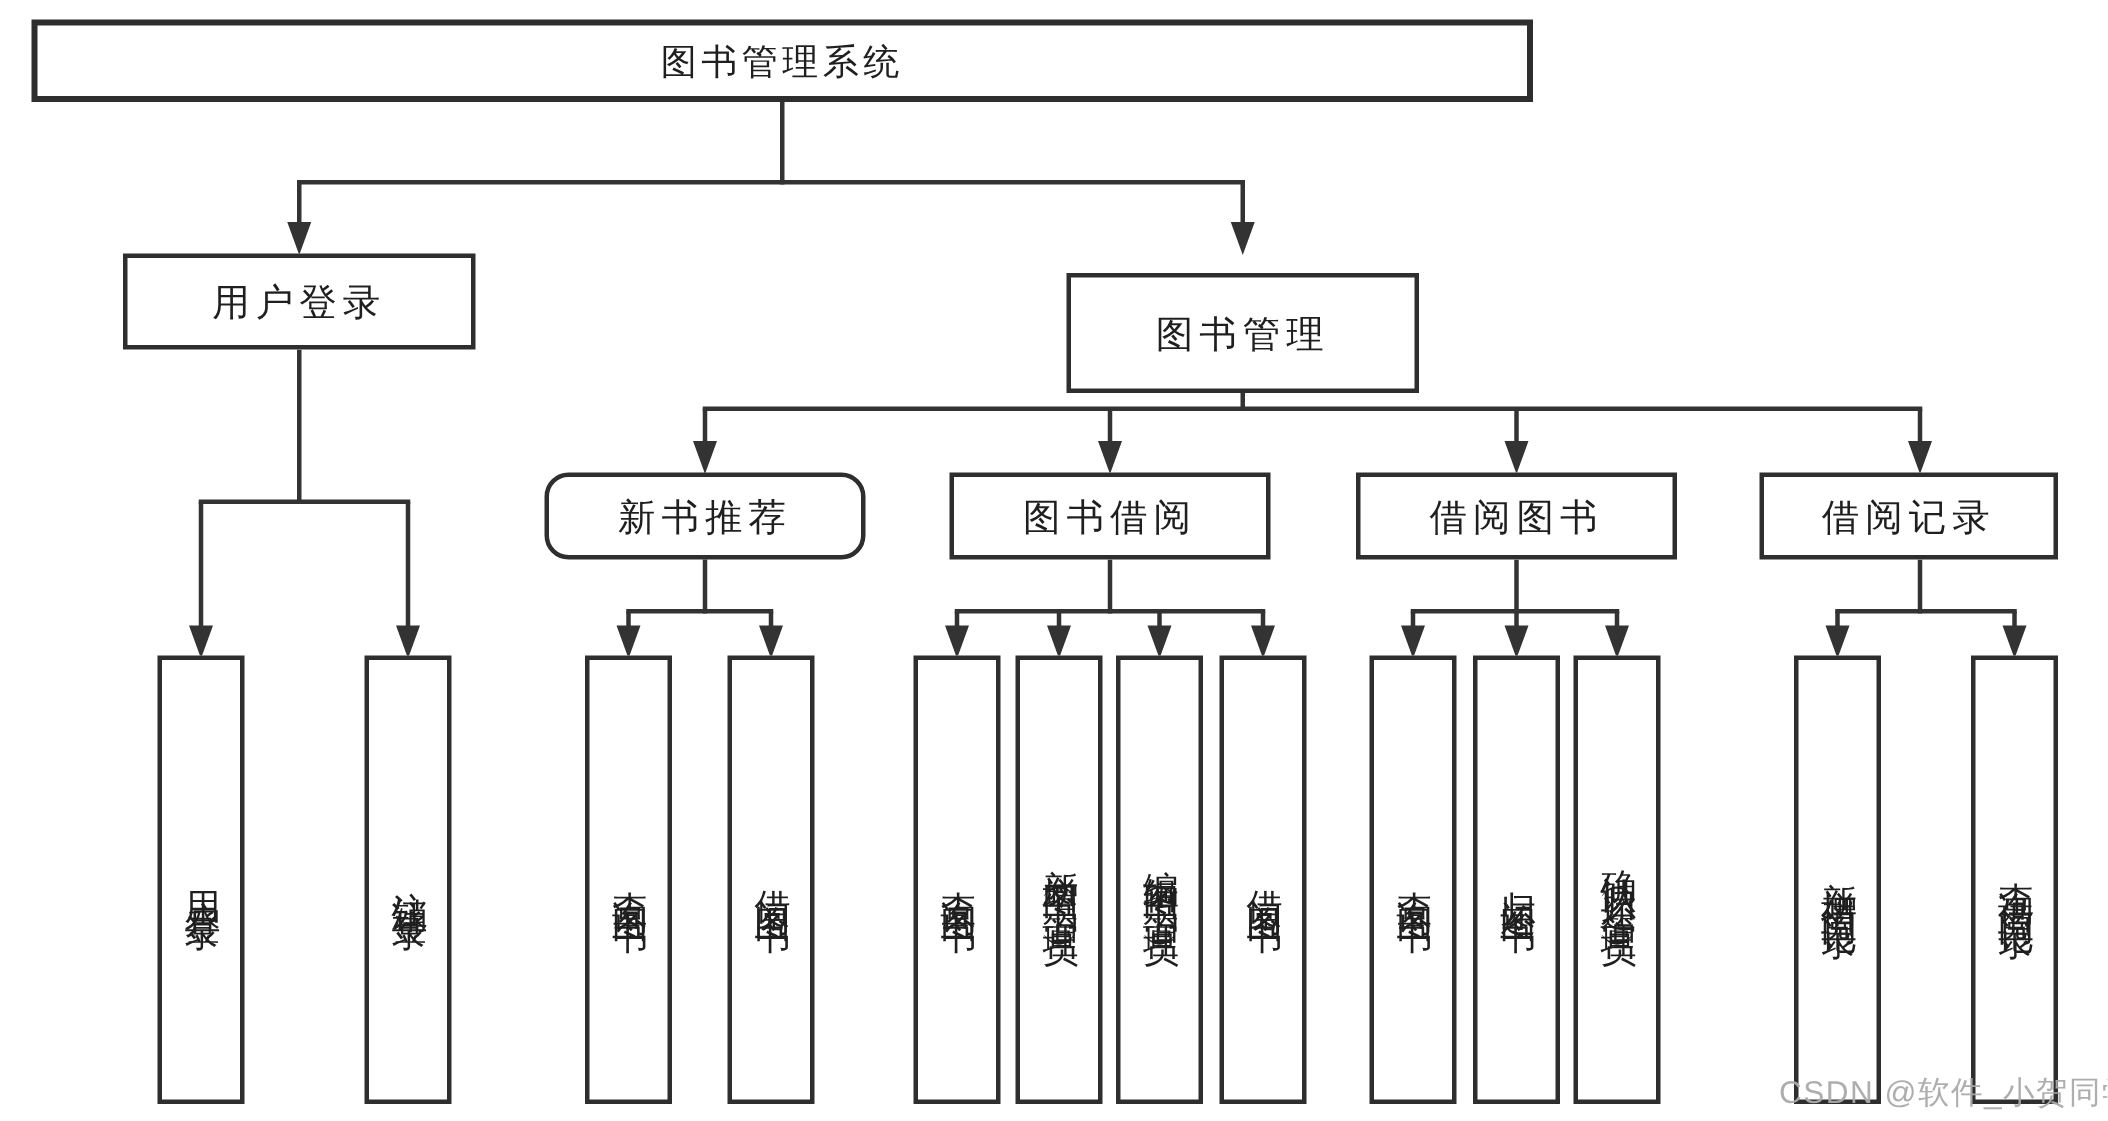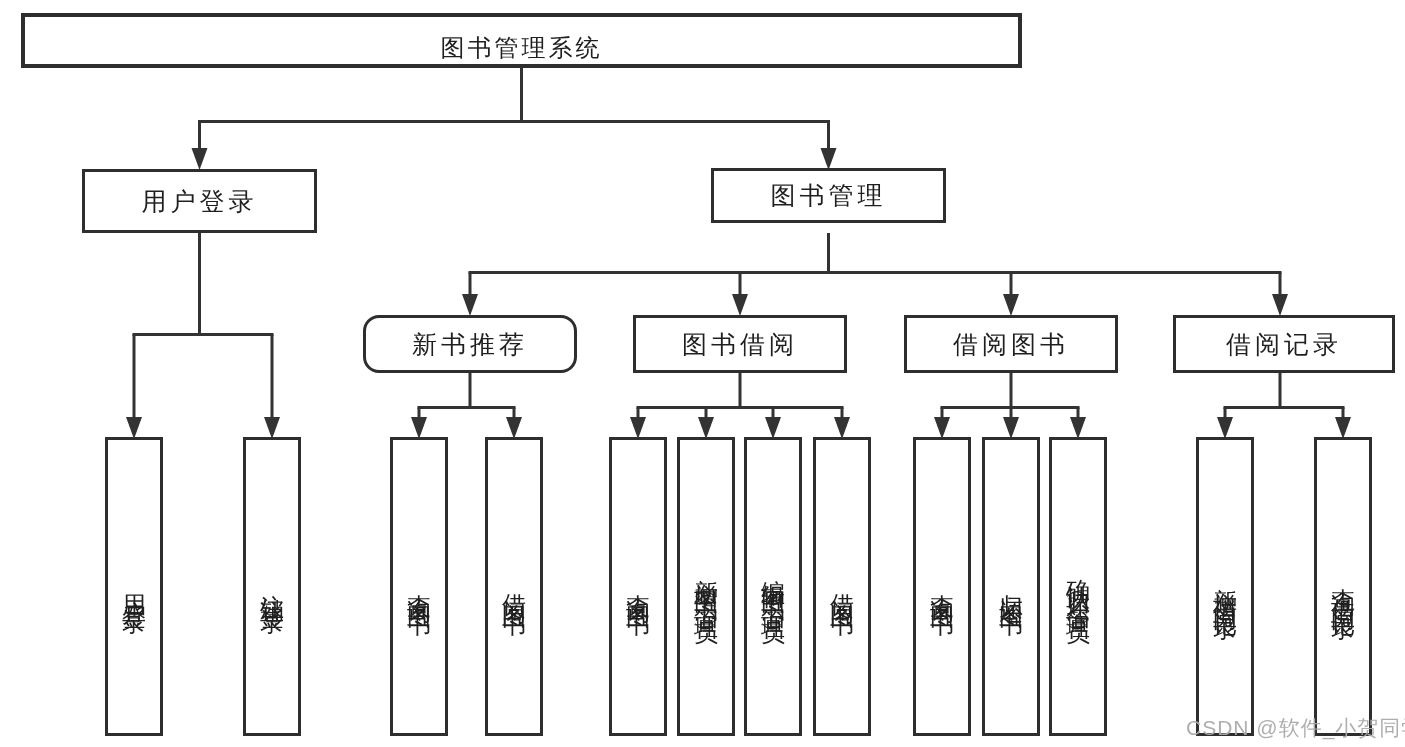--- a/index.html
+++ b/index.html
@@ -28,21 +28,20 @@
     justify-content: center;
     font-size: 25px;
     letter-spacing: 4px;
     white-space: nowrap;
     z-index: 2;
   }
   .node.root {
     border-width: 4px;
     font-size: 24px;
     letter-spacing: 3px;
-    align-items: flex-end;
   }
   .leaf {
     position: absolute;
     box-sizing: border-box;
     background: #ffffff;
     border: 3px solid #2e2e2e;
     width: 58px;
     top: 437px;
     height: 299px;
     display: flex;
@@ -142,34 +141,34 @@
     </g>
   </svg>
 
   <div class="node root" style="left:21px; top:13px; width:1001px; height:55px;">
     <span>图书管理系统</span>
   </div>
 
   <div class="node" style="left:82px; top:169px; width:235px; height:64px;">
     <span>用户登录</span>
   </div>
-  <div class="node" style="left:711px; top:168px; width:235px; height:55px;">
+  <div class="node" style="left:711px; top:182px; width:235px; height:80px;">
     <span>图书管理</span>
   </div>
 
   <div class="node" style="left:363px; top:315px; width:214px; height:58px;border-radius:16px;">
     <span>新书推荐</span>
   </div>
   <div class="node" style="left:633px; top:315px; width:214px; height:58px;">
     <span>图书借阅</span>
   </div>
   <div class="node" style="left:904px; top:315px; width:214px; height:58px;">
     <span>借阅图书</span>
   </div>
-  <div class="node" style="left:1173px; top:315px; width:222px; height:58px;">
+  <div class="node" style="left:1173px; top:315px; width:199px; height:58px;">
     <span>借阅记录</span>
   </div>
 
   <div class="leaf" style="left:105px;">
     <span>用户登录</span>
   </div>
   <div class="leaf" style="left:243px;">
     <span>注销登录</span>
   </div>
 

